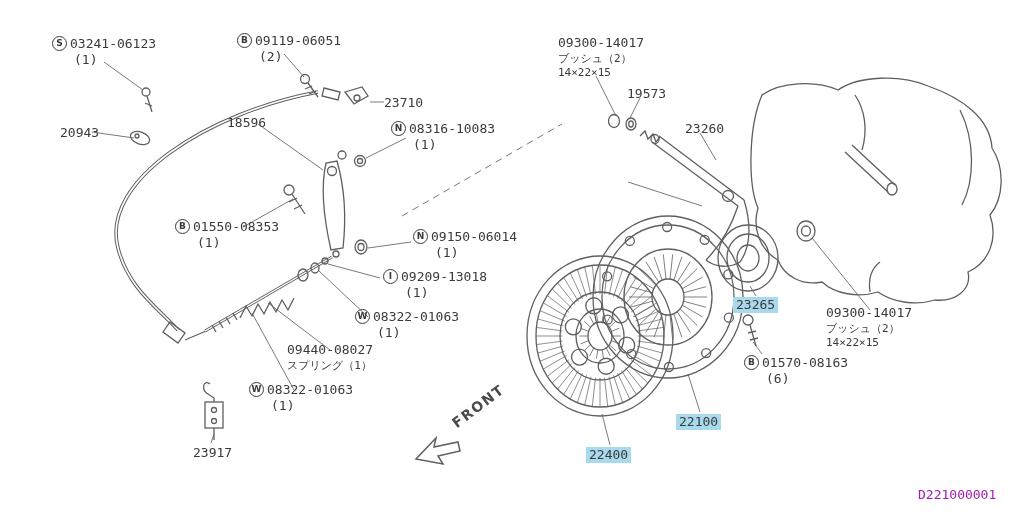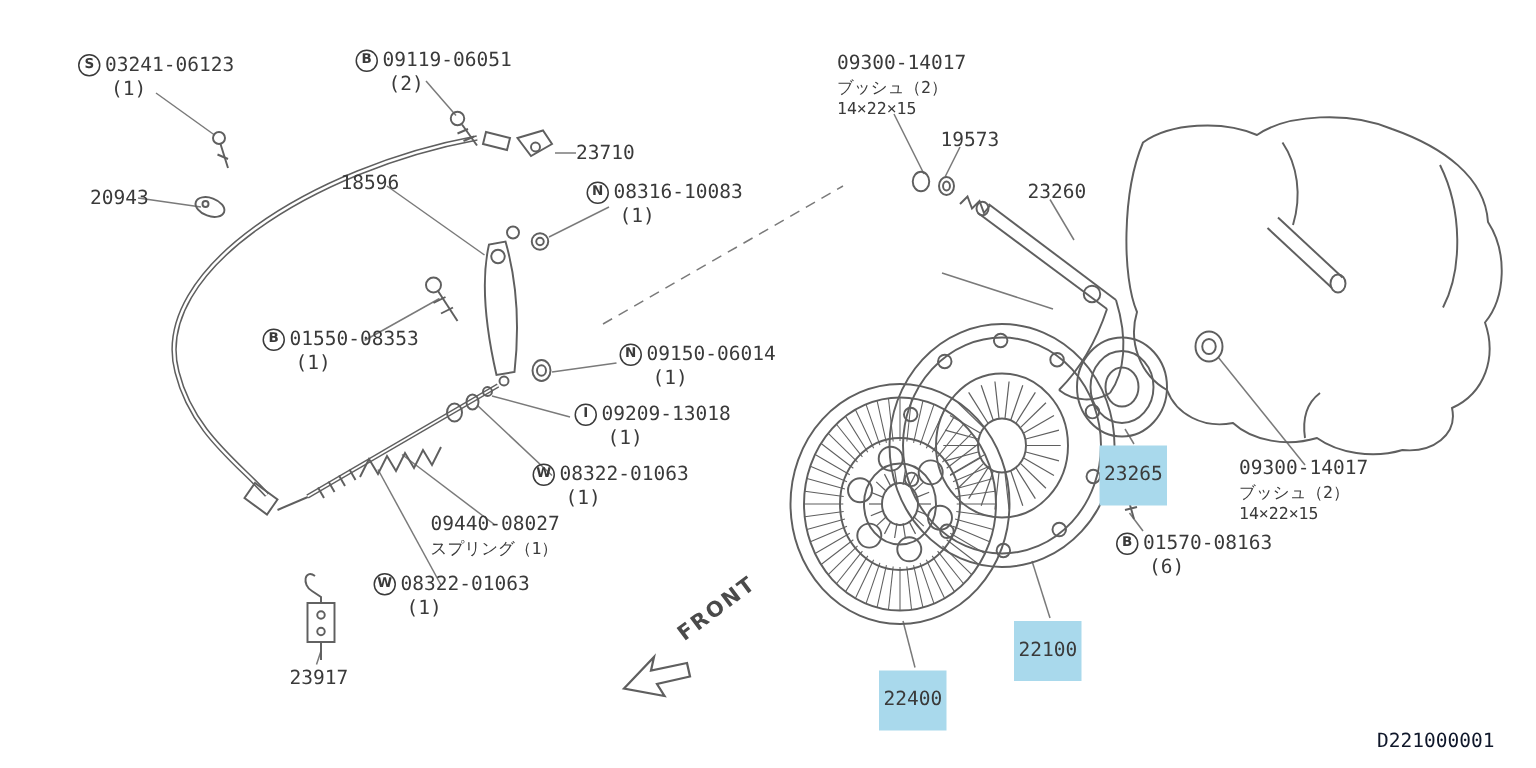--- a/index.html
+++ b/index.html
@@ -5,24 +5,24 @@
   html,body{margin:0;padding:0;background:#ffffff;}
   #stage{position:relative;width:1024px;height:512px;background:#ffffff;overflow:hidden;
          font-family:"DejaVu Sans Mono","DejaVu Sans",monospace;color:#3a3a3a;}
   #art{position:absolute;left:0;top:0;}
   .lbl{position:absolute;font-size:13px;line-height:1.2;white-space:nowrap;color:#3a3a3a;}
   .row{display:flex;align-items:center;}
   .circ{display:inline-block;width:13px;height:13px;border:1.2px solid #3a3a3a;border-radius:50%;
         font:bold 9px/13px "DejaVu Sans",sans-serif;text-align:center;margin-right:3px;flex:0 0 auto;}
   .qty{margin-left:22px;}
   .sub{font-size:11px;margin-top:1px;}
-  .hl{background:#a9d9ec;padding:12px 3px;}
+  .hl{background:#a9d9ec;padding:0 3px;}
   .front{position:absolute;left:449px;top:418px;font:bold 14px "DejaVu Sans",sans-serif;color:#4a4a4a;
          transform:rotate(-37deg);transform-origin:left top;letter-spacing:1.5px;}
-  .did{position:absolute;left:918px;top:487px;font-size:13px;color:#0f172a;}
+  .did{position:absolute;left:918px;top:487px;font-size:13px;color:#a21caf;}
 </style>
 </head>
 <body>
 
 <div id="stage">
 
   <svg id="art" width="1024" height="512" viewBox="0 0 1024 512">
 
     <g stroke="#7a7a7a" stroke-width="1">
       <line x1="104" y1="62" x2="143" y2="90"></line>

